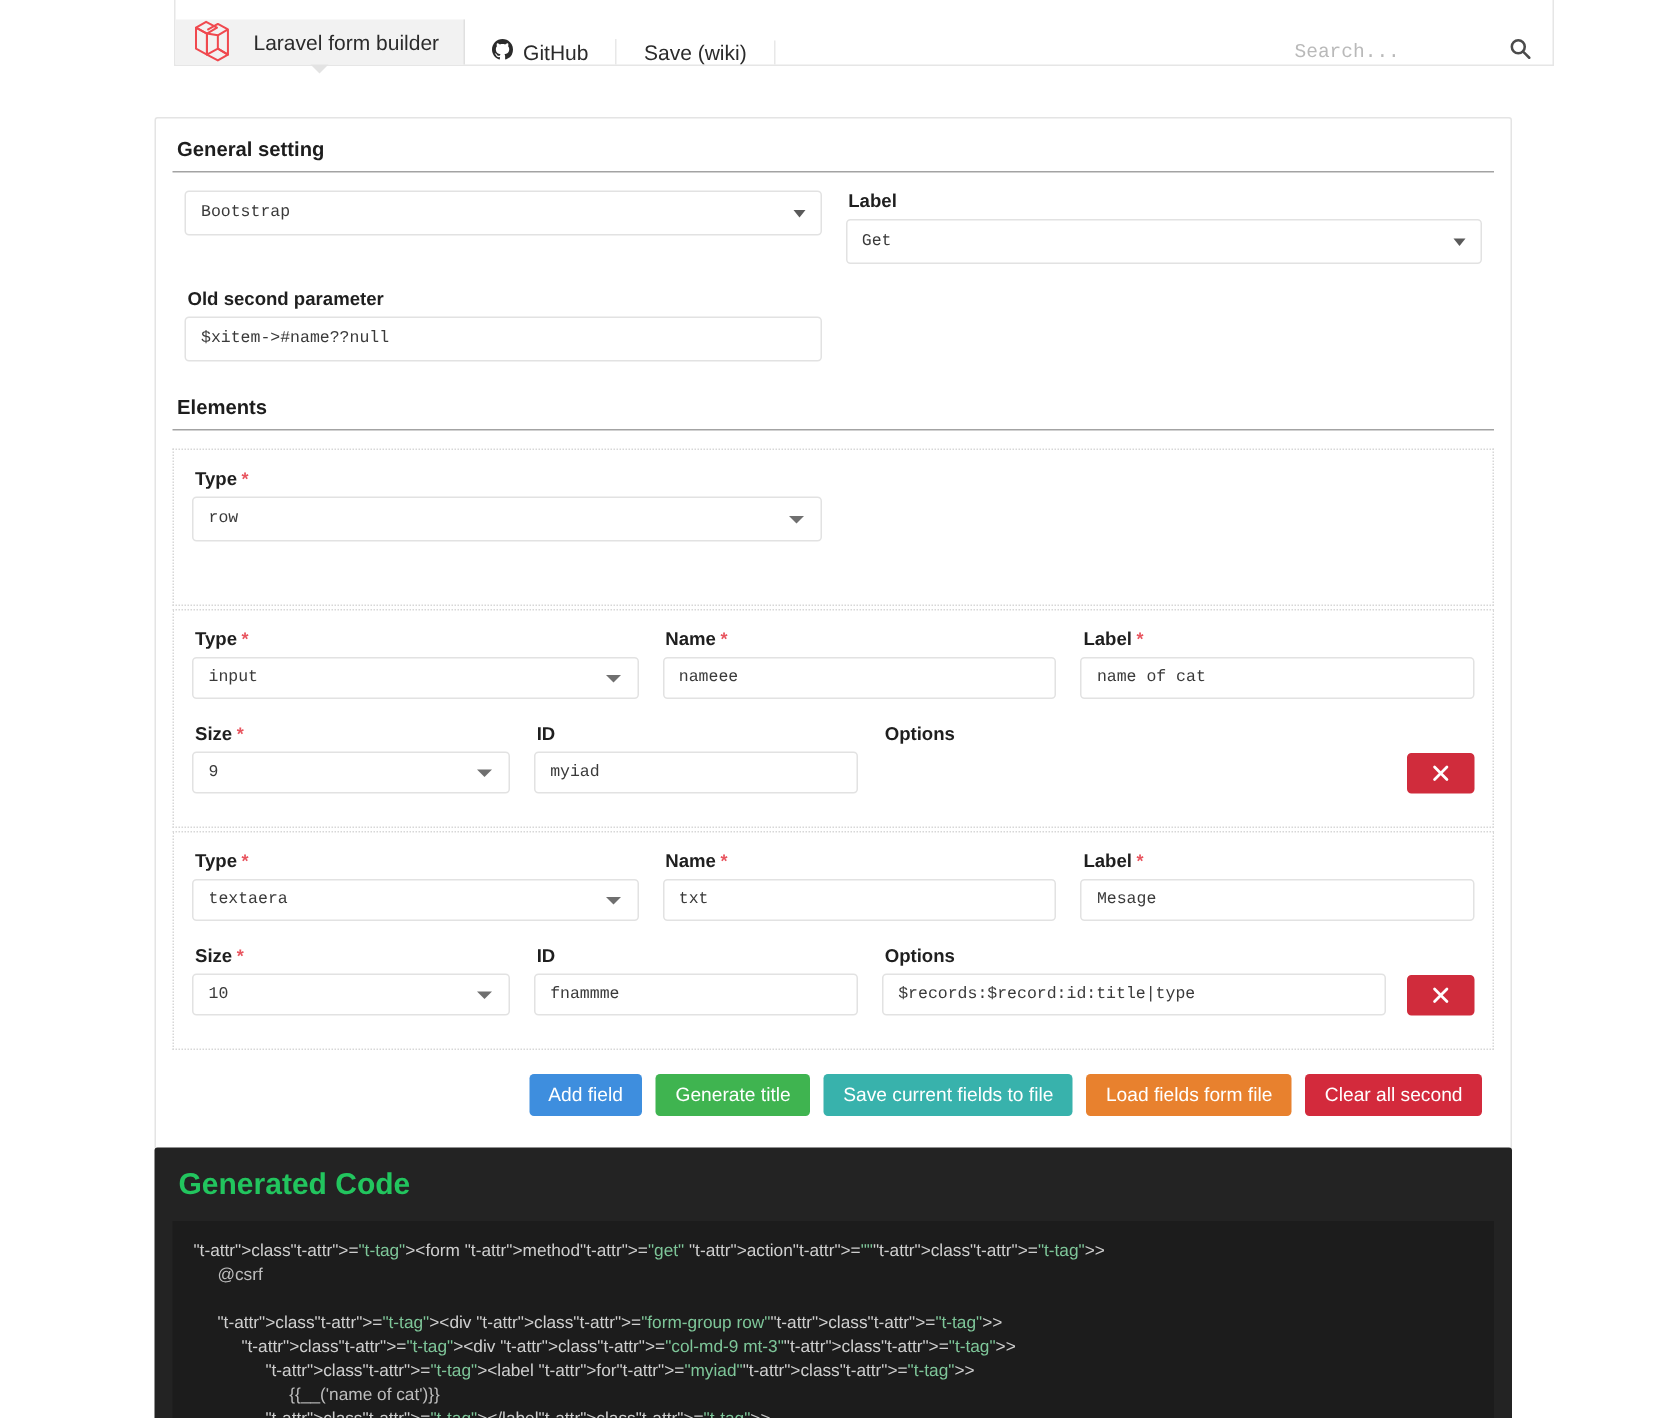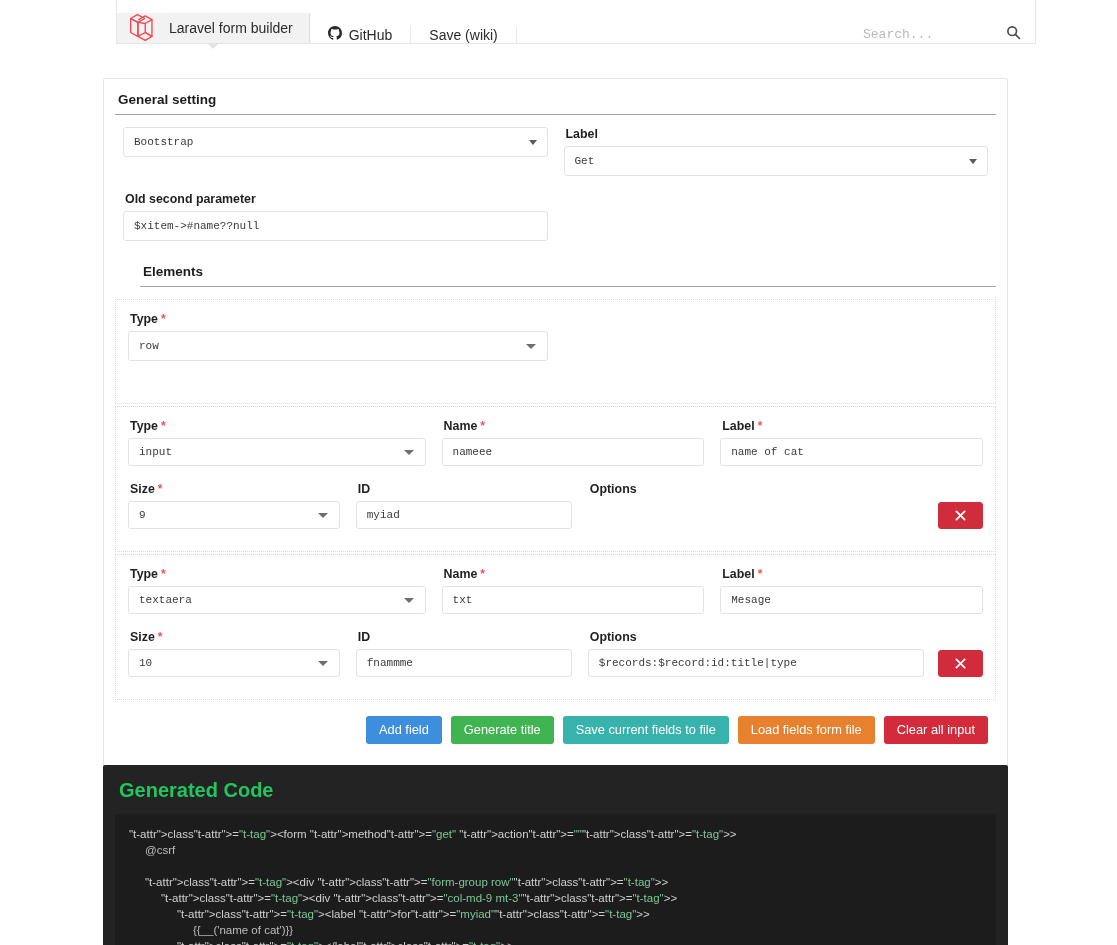--- a/index.html
+++ b/index.html
@@ -268,21 +268,21 @@
       </div>
     </div>
 
     <div class="row">
       <div class="cell" style="width:50%;">
         <label class="form-label">Old second parameter</label>
         <input class="control tall" value="$xitem-&gt;#name??null" style="">
       </div>
     </div>
 
-    <div class="section-title" style="margin-top:2px;margin-left:25px;">Elements</div>
+    <div class="section-title" style="margin-top:2px;">Elements</div>
 
     <div class="element-block row-type">
       <div class="row">
         <div class="cell" style="width:50%;">
           <label class="form-label">
             <span>Type</span><span class="req">*</span>
           </label>
           <div class="select-wrap">
             <input class="control tall" readonly="" value="row" style="">
             <span class="caret-thin"></span>
@@ -394,21 +394,21 @@
           </div>
         </div>
       </div>
     </div>
 
     <div class="btn-row">
       <button class="btn" style="background:#3e8ede;">Add field</button>
       <button class="btn" style="background:#3fb450;">Generate title</button>
       <button class="btn" style="background:#38b2ac;">Save current fields to file</button>
       <button class="btn" style="background:#e8812e;">Load fields form file</button>
-      <button class="btn" style="background:#d32a3c;">Clear all input</button>
+      <button class="btn" style="background:#d32a3c;">Clear all second</button>
     </div>
 
   </div>
 </div>
 
 <div class="code-card">
   <div class="code-title">Generated Code</div>
   <div class="code-box">
     <pre class="code" id="code-out"><span <span="" class="&lt;span">"t-attr"</span>&gt;class<span class="&lt;span">"t-attr"</span>&gt;=<span class="t-str">"t-tag"</span>&gt;&lt;form <span class="&lt;span">"t-attr"</span>&gt;method<span class="&lt;span">"t-attr"</span>&gt;=<span class="t-str">"get"</span> <span class="&lt;span">"t-attr"</span>&gt;action<span class="&lt;span">"t-attr"</span>&gt;=<span class="t-str">""</span><span <span="" class="&lt;span">"t-attr"</span>&gt;class<span class="&lt;span">"t-attr"</span>&gt;=<span class="t-str">"t-tag"</span>&gt;&gt;
      <span class="t-plain">@csrf</span>

